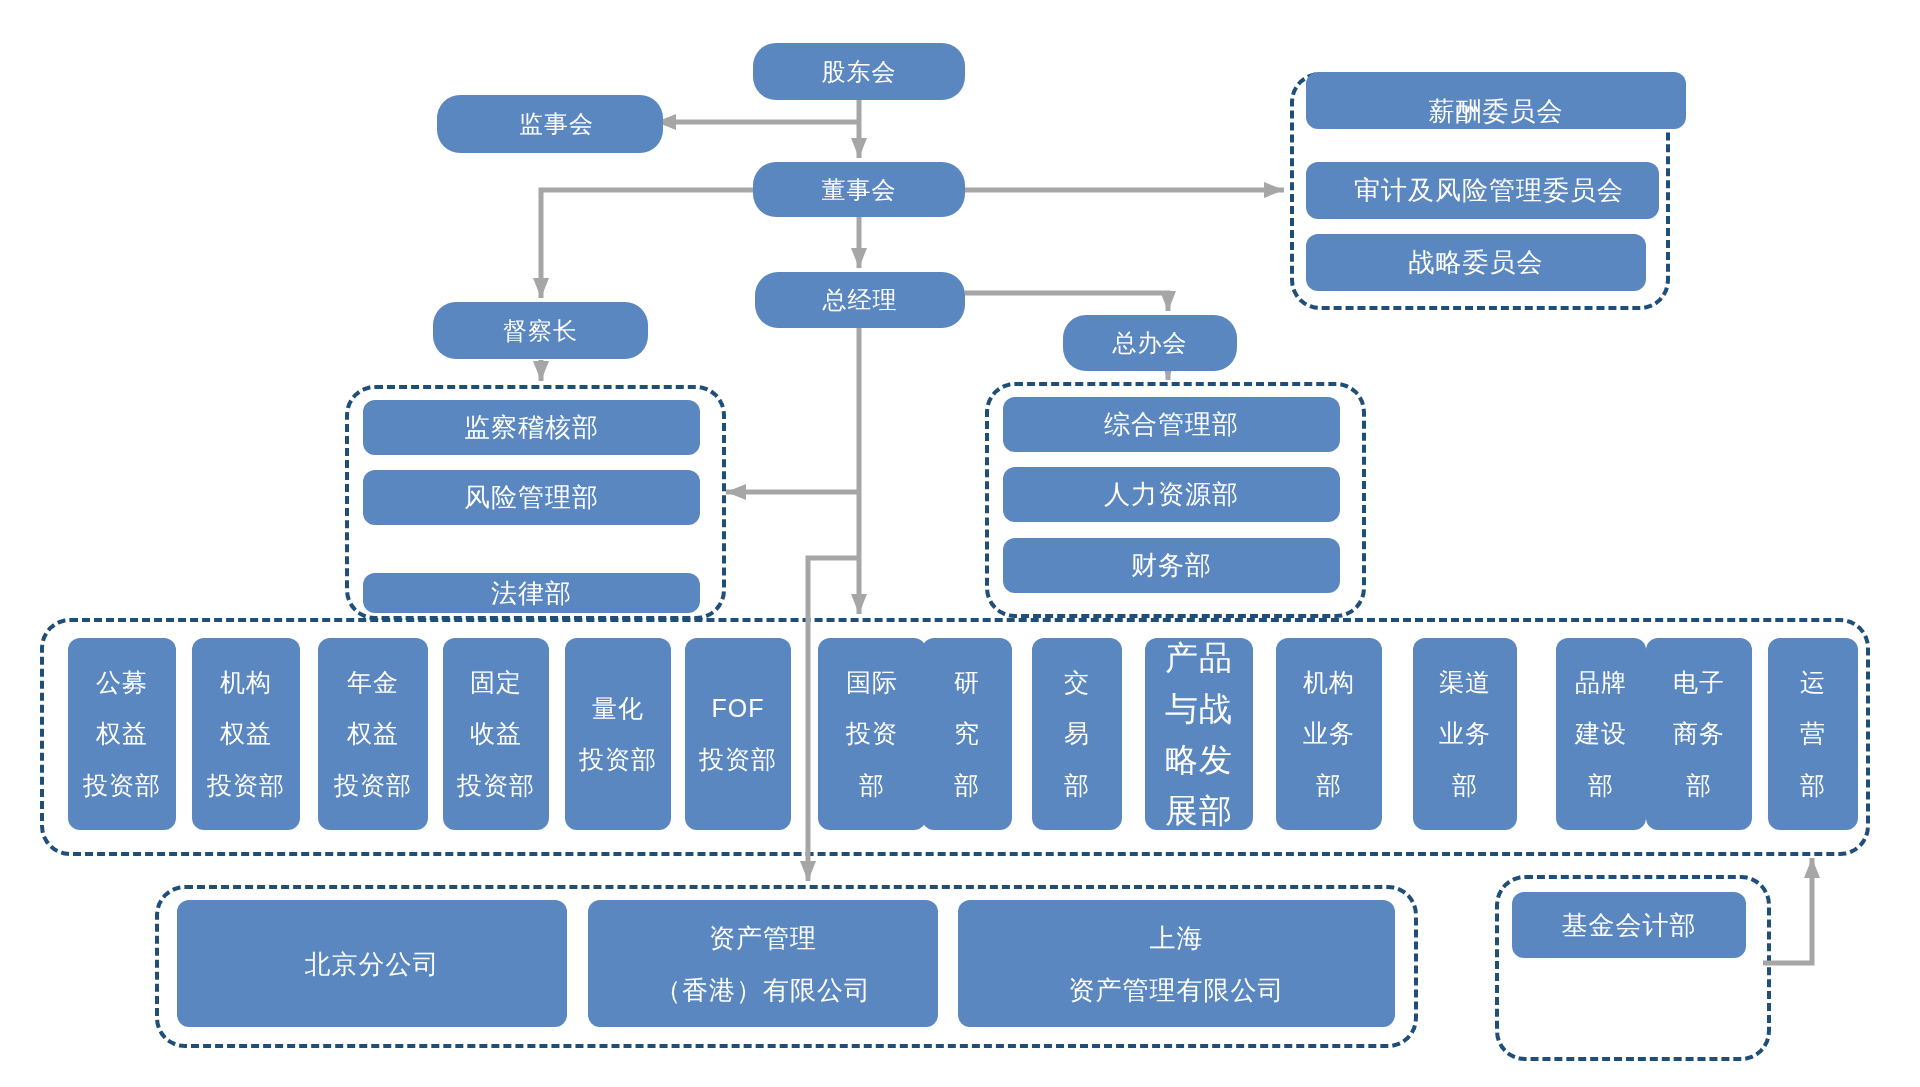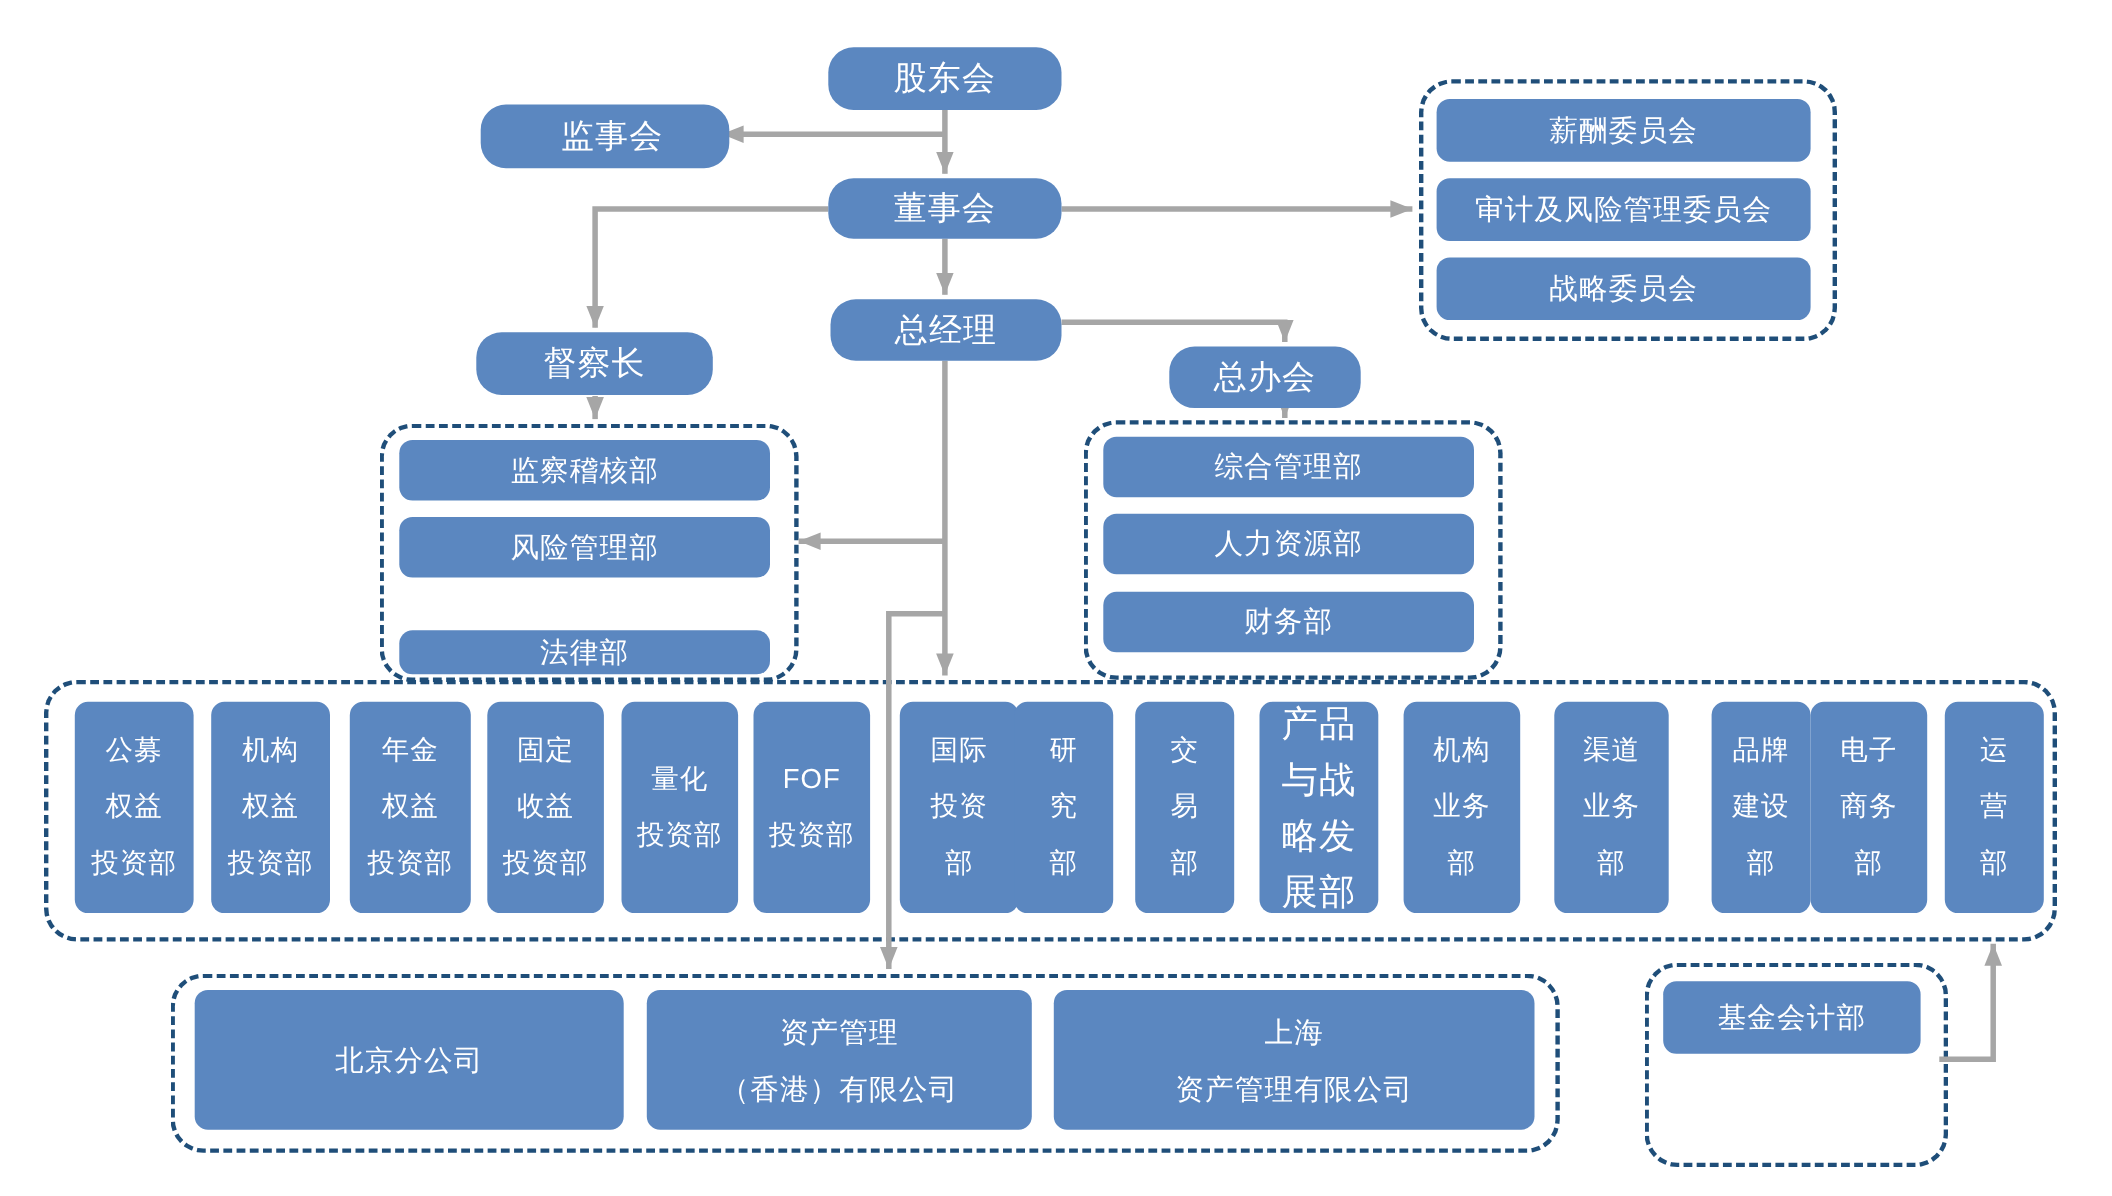--- a/index.html
+++ b/index.html
@@ -16,21 +16,21 @@
   .conn{stroke:var(--connector);stroke-width:5;fill:none;stroke-linejoin:miter;}
   .grp{position:absolute;border:4px dashed var(--group-border);border-radius:30px;z-index:1;background:transparent;}
   .box{
     position:absolute;z-index:3;
     background:var(--box-fill);color:var(--box-text);
     border-radius:12px;
     display:flex;align-items:center;justify-content:center;
     text-align:center;
   }
   .lbl{white-space:pre-line;display:block;letter-spacing:1px;}
-  .fs-top{font-size:30px;border-radius:23px;}
+  .fs-top{font-size:24px;border-radius:23px;}
   .fs-med{font-size:26px;}
   .vband .lbl{font-size:25px;line-height:2.05;}
   .vband.tight .lbl{font-size:33px;line-height:1.55;}
   .company .lbl{font-size:26px;line-height:2.0;}
 </style>
 </head>
 <body>
 
 <div class="canvas">
 
@@ -73,24 +73,24 @@
   <div class="box fs-top" style="left:755px;top:272px;width:210px;height:56px;">
     <span class="lbl">总经理</span>
   </div>
   <div class="box fs-top" style="left:433px;top:302px;width:215px;height:57px;">
     <span class="lbl">督察长</span>
   </div>
   <div class="box fs-top" style="left:1063px;top:315px;width:174px;height:56px;">
     <span class="lbl">总办会</span>
   </div>
 
-  <div class="box fs-med" style="left:1306px;top:90px;width:340px;height:57px;">
+  <div class="box fs-med" style="left:1306px;top:72px;width:380px;height:57px;align-items:flex-end;">
     <span class="lbl">薪酬委员会</span>
   </div>
-  <div class="box fs-med" style="left:1306px;top:162px;width:340px;height:57px;">
+  <div class="box fs-med" style="left:1306px;top:162px;width:340px;height:57px;padding-left:13px;">
     <span class="lbl">审计及风险管理委员会</span>
   </div>
   <div class="box fs-med" style="left:1306px;top:234px;width:340px;height:57px;">
     <span class="lbl">战略委员会</span>
   </div>
 
   <div class="box fs-med" style="left:363px;top:400px;width:337px;height:55px;">
     <span class="lbl">监察稽核部</span>
   </div>
   <div class="box fs-med" style="left:363px;top:470px;width:337px;height:55px;">

